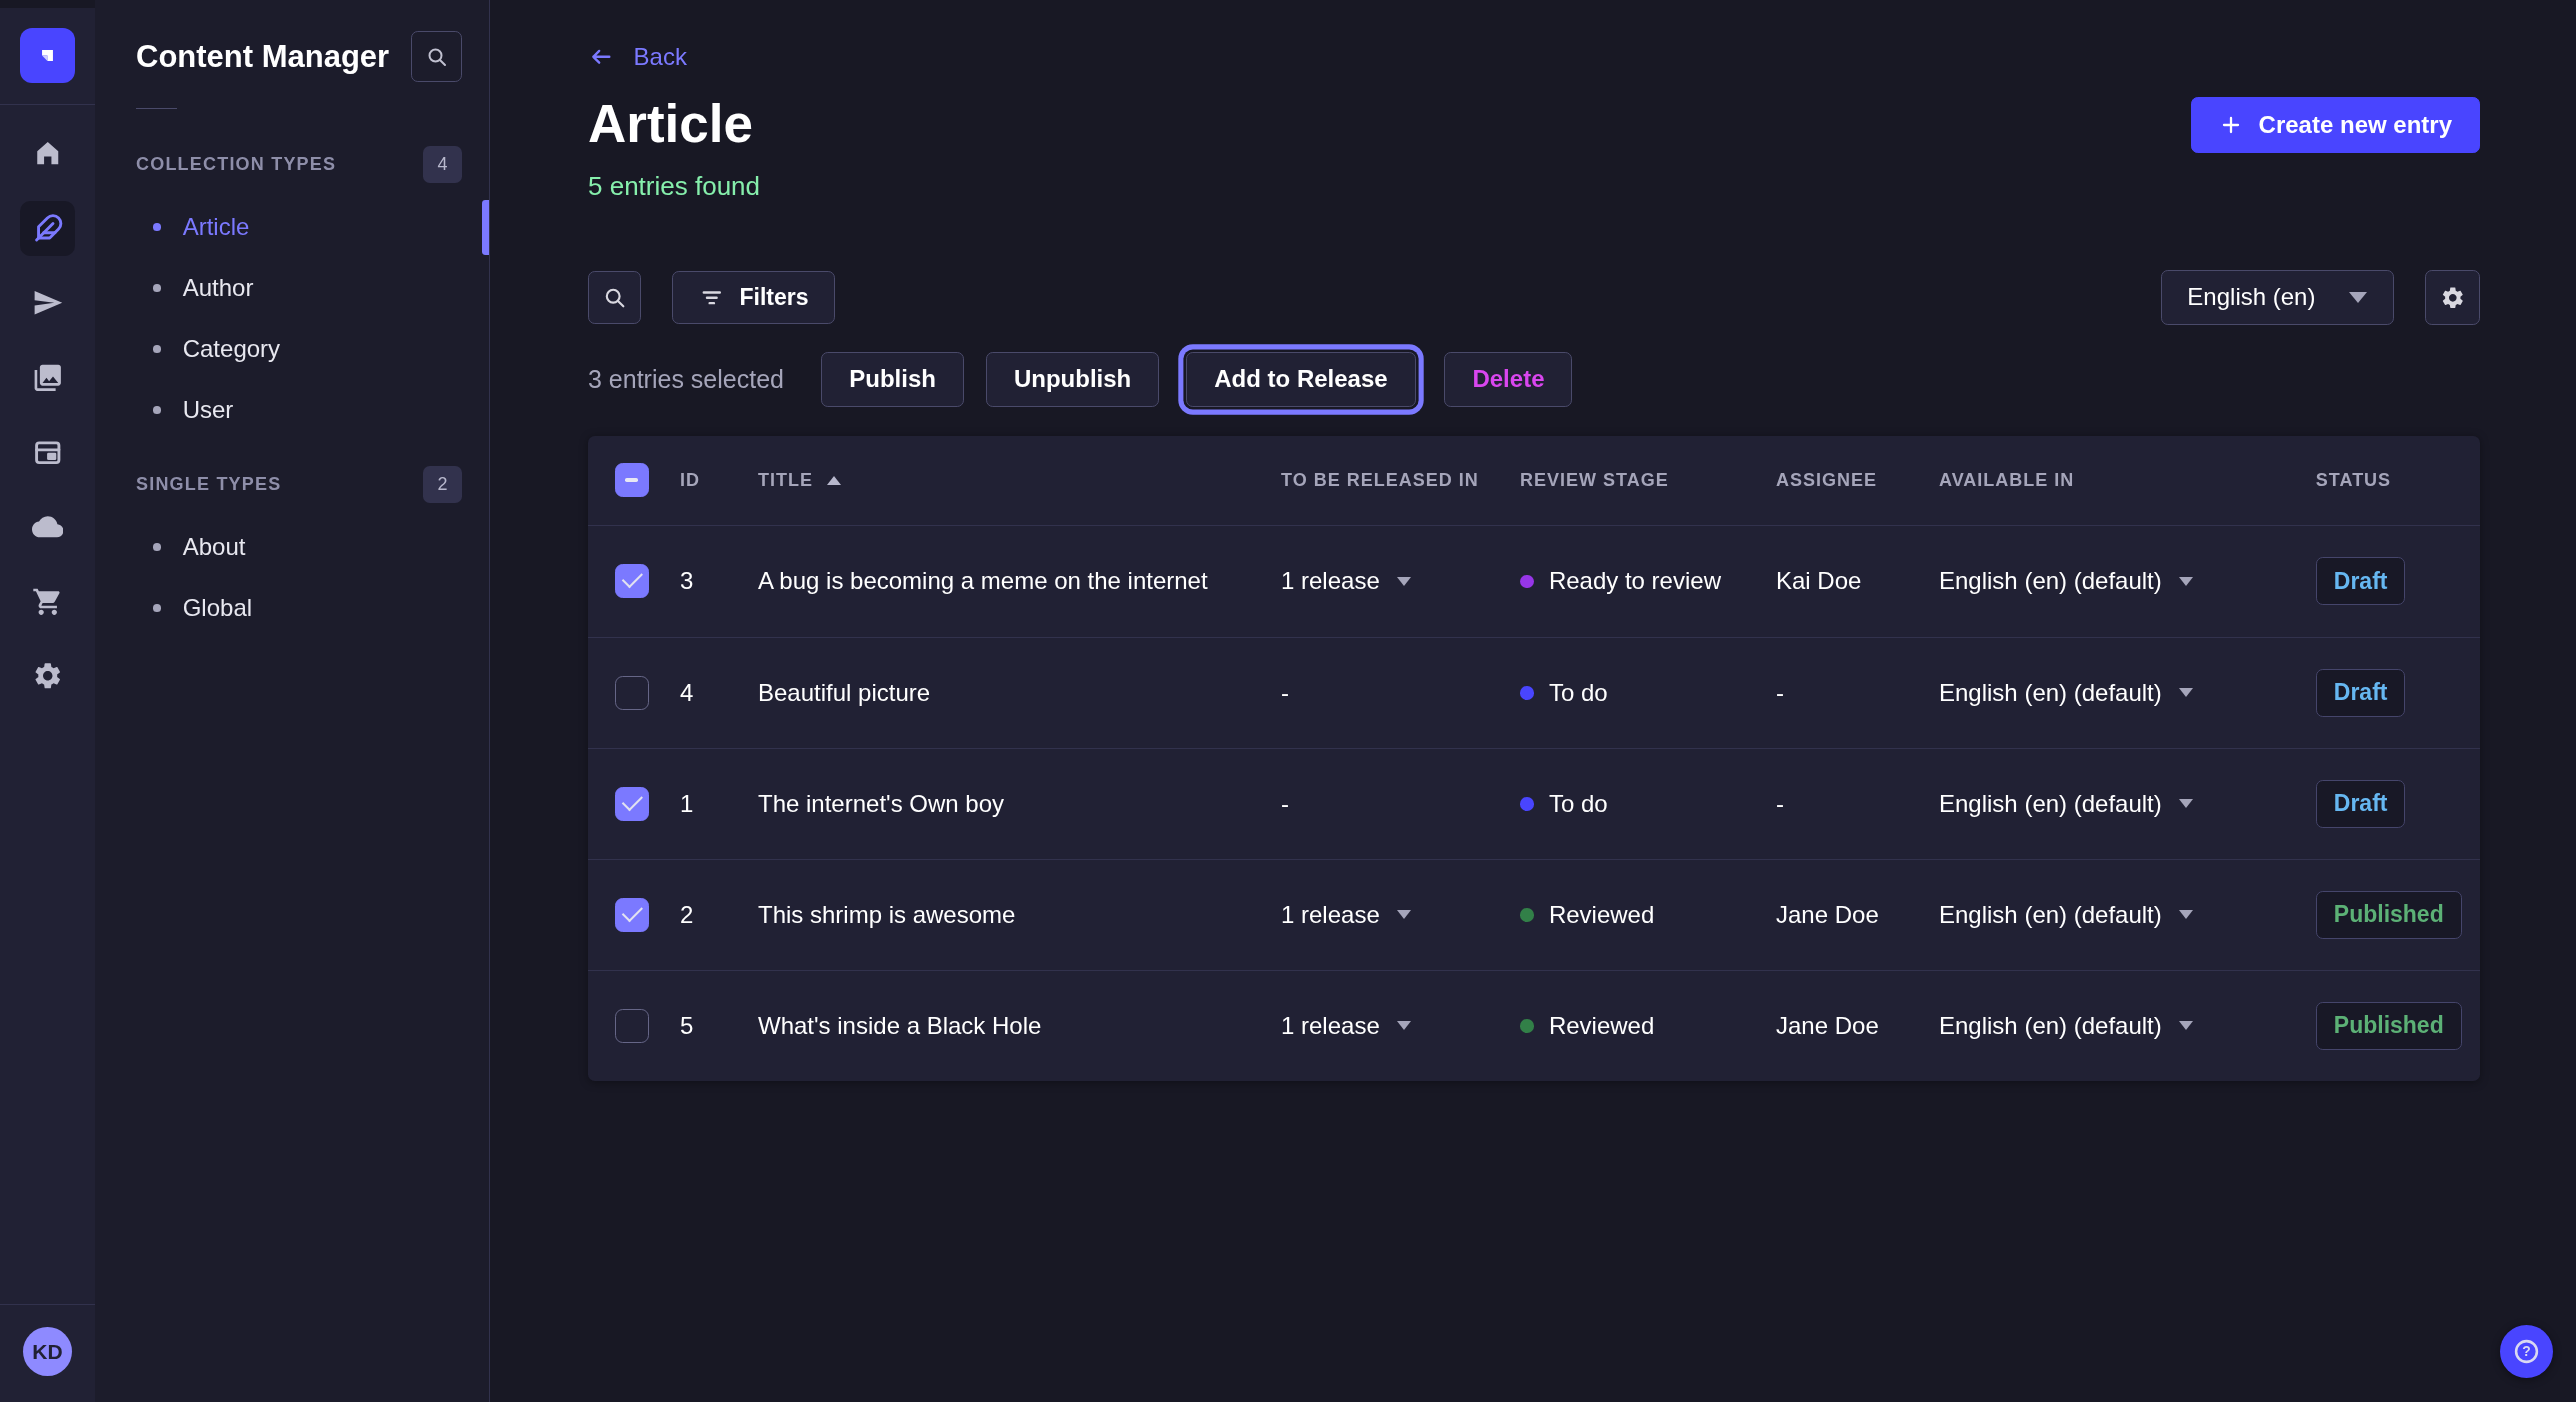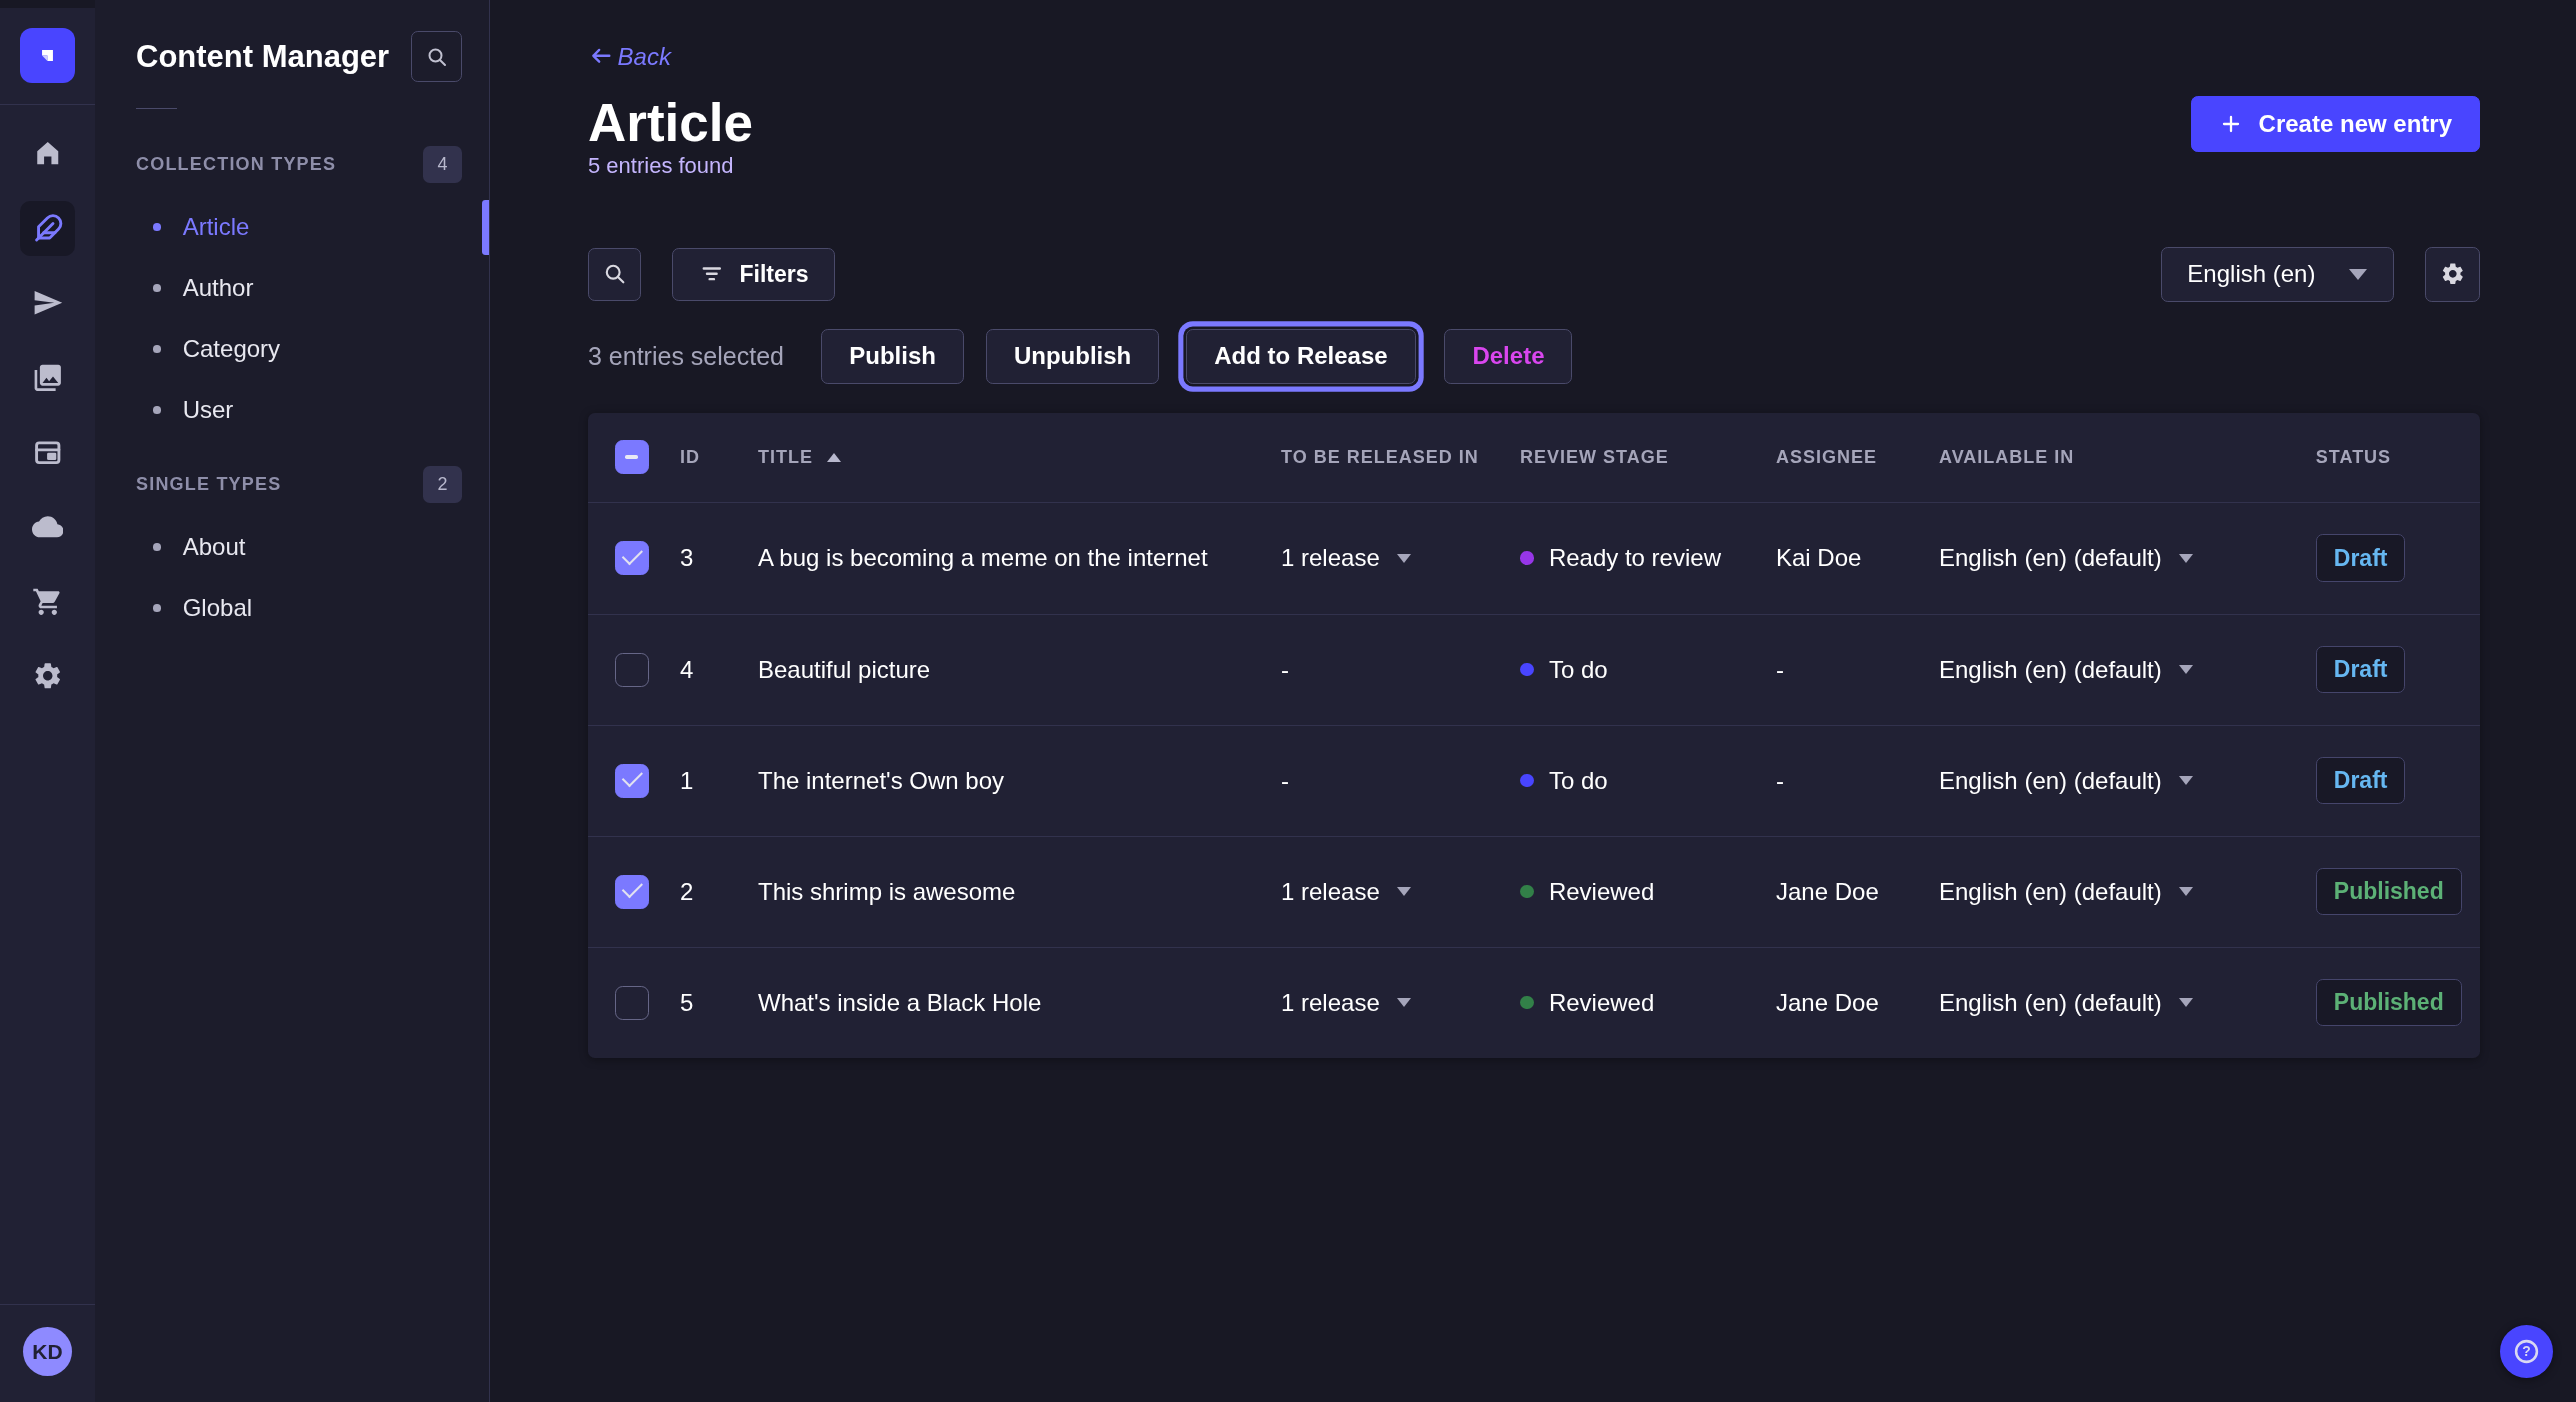--- a/index.html
+++ b/index.html
@@ -38,25 +38,25 @@
   .snav-badge { min-width:39px; height:37px; padding:0 8.5px; border-radius:6.8px; background:#32324d; color:#b8b8cd; font-size:18px; display:flex; align-items:center; justify-content:center; }
   .snav-items { margin-top:13.6px; }
   .snav-item { position:relative; display:flex; align-items:center; height:61px; padding-left:58px; font-size:24px; color:#e8e8f0; cursor:pointer; }
   .snav-item .bullet { width:7.7px; height:7.7px; border-radius:50%; background:#a5a5ba; margin-right:22px; flex:none; }
   .snav-item.active { color:#7b79ff; }
   .snav-item.active .bullet { background:#7b79ff; }
   .snav-item.active::after { content:""; position:absolute; right:0; top:3.4px; width:6.8px; height:55px; background:#7b79ff; border-radius:3.4px 0 0 3.4px; }
 
   
   .main { position:absolute; left:492px; top:0; right:0; bottom:0; padding:43px 96px 0 96px; }
-  .back { display:inline-flex; gap:4px; color:#7b79ff; font-size:24px; cursor:pointer; text-decoration:none;font-style:italic; }
+  .back { display:inline-flex; align-items:center; gap:20px; color:#7b79ff; font-size:24px; cursor:pointer; text-decoration:none; }
   .title-row { display:flex; justify-content:space-between; align-items:flex-start; margin-top:24px; }
   .page-title { font-size:53px; line-height:1; font-weight:700; margin:0; }
   .create-btn { display:flex; align-items:center; gap:15.3px; height:56px; padding:12px 27px; background:#4945ff; border:0.9px solid #4945ff; border-radius:6.8px; color:#fff; font-size:24px; font-weight:600; cursor:pointer; }
-  .subtitle { margin-top:1px; font-size:22px; color:#c4b5fd; }
+  .subtitle { margin-top:18px; font-size:26px; color:#86efac; }
 
   .toolbar { display:flex; justify-content:space-between; align-items:center; margin-top:68px; }
   .tb-left, .tb-right { display:flex; align-items:center; gap:31px; }
   .icon-btn { width:53px; height:53px; border-radius:6.8px; background:#212134; border:0.9px solid #4a4a6a; display:flex; align-items:center; justify-content:center; cursor:pointer; }
   .filters-btn { height:53px; padding:0 25.6px; display:flex; align-items:center; gap:15.3px; background:#212134; border:0.9px solid #4a4a6a; border-radius:6.8px; color:#fff; font-size:23px; font-weight:600; cursor:pointer; }
   .locale-btn { height:55px; padding:0 25.6px; display:flex; align-items:center; gap:34px; background:#212134; border:0.9px solid #4a4a6a; border-radius:6.8px; color:#fff; font-size:24px; cursor:pointer; }
 
   .caret-down { width:0; height:0; border-left:9.4px solid transparent; border-right:9.4px solid transparent; border-top:11px solid #a5a5ba; }
   .caret-down.sm { border-left-width:7.7px; border-right-width:7.7px; border-top-width:9.4px; }
   .caret-up-sort { width:0; height:0; border-left:7.7px solid transparent; border-right:7.7px solid transparent; border-bottom:9.4px solid #b8b8cd; margin-left:13.6px; }

